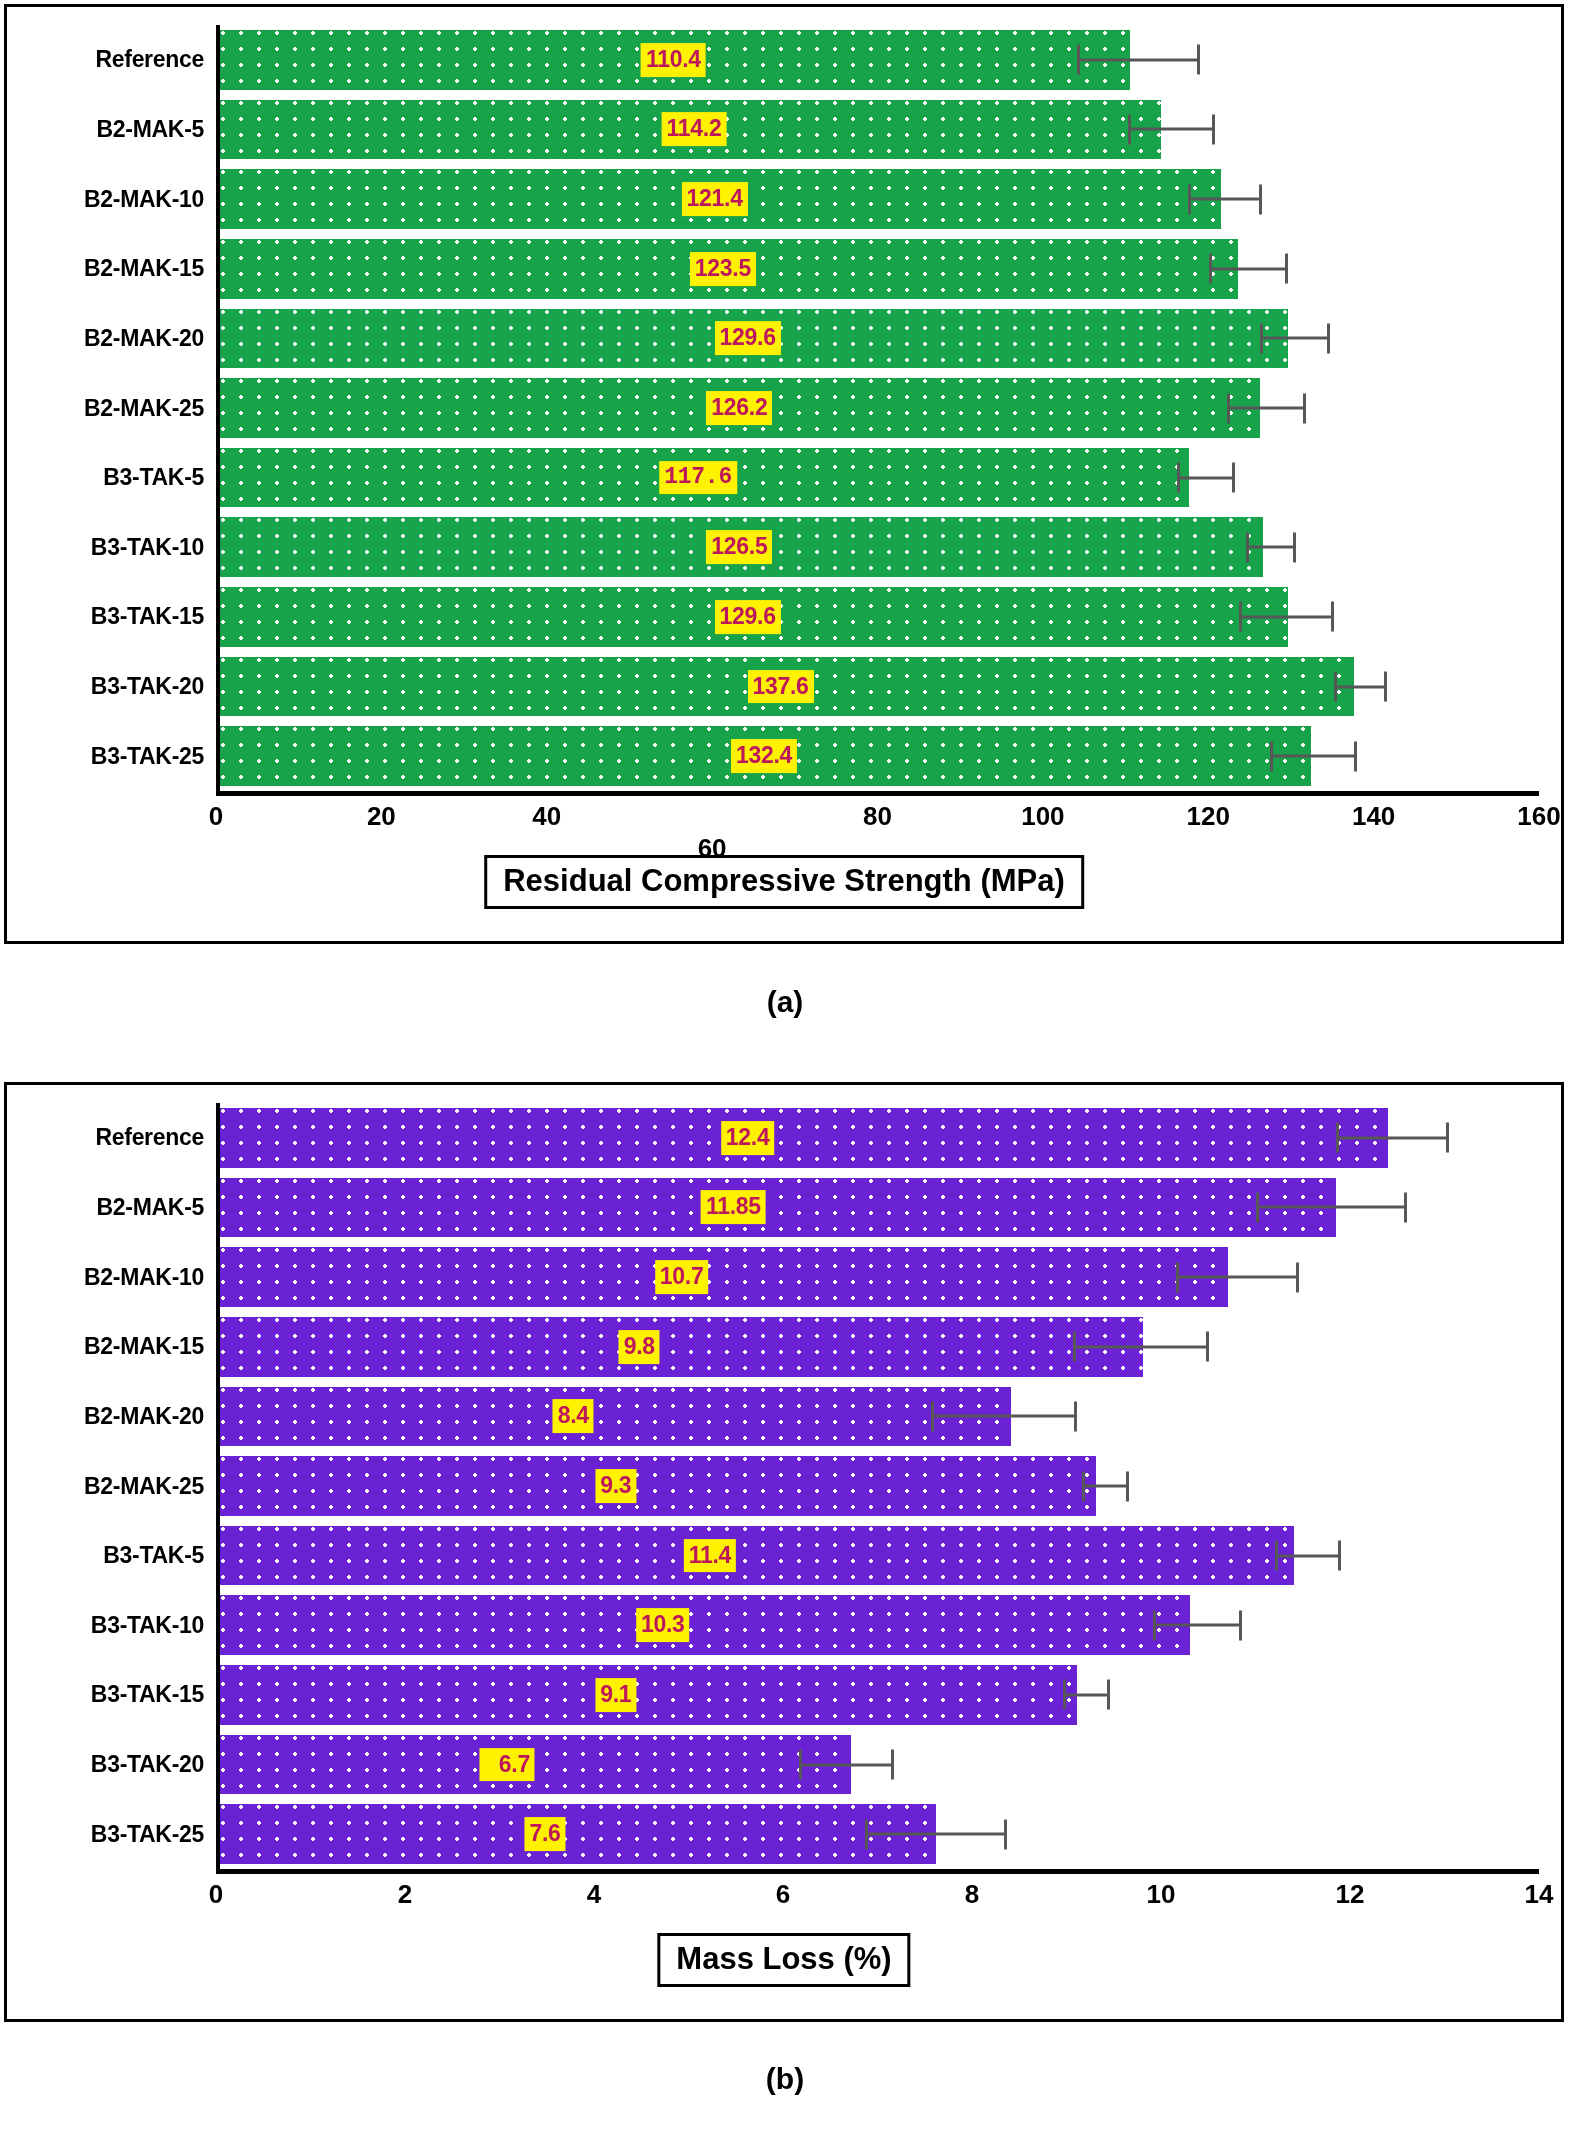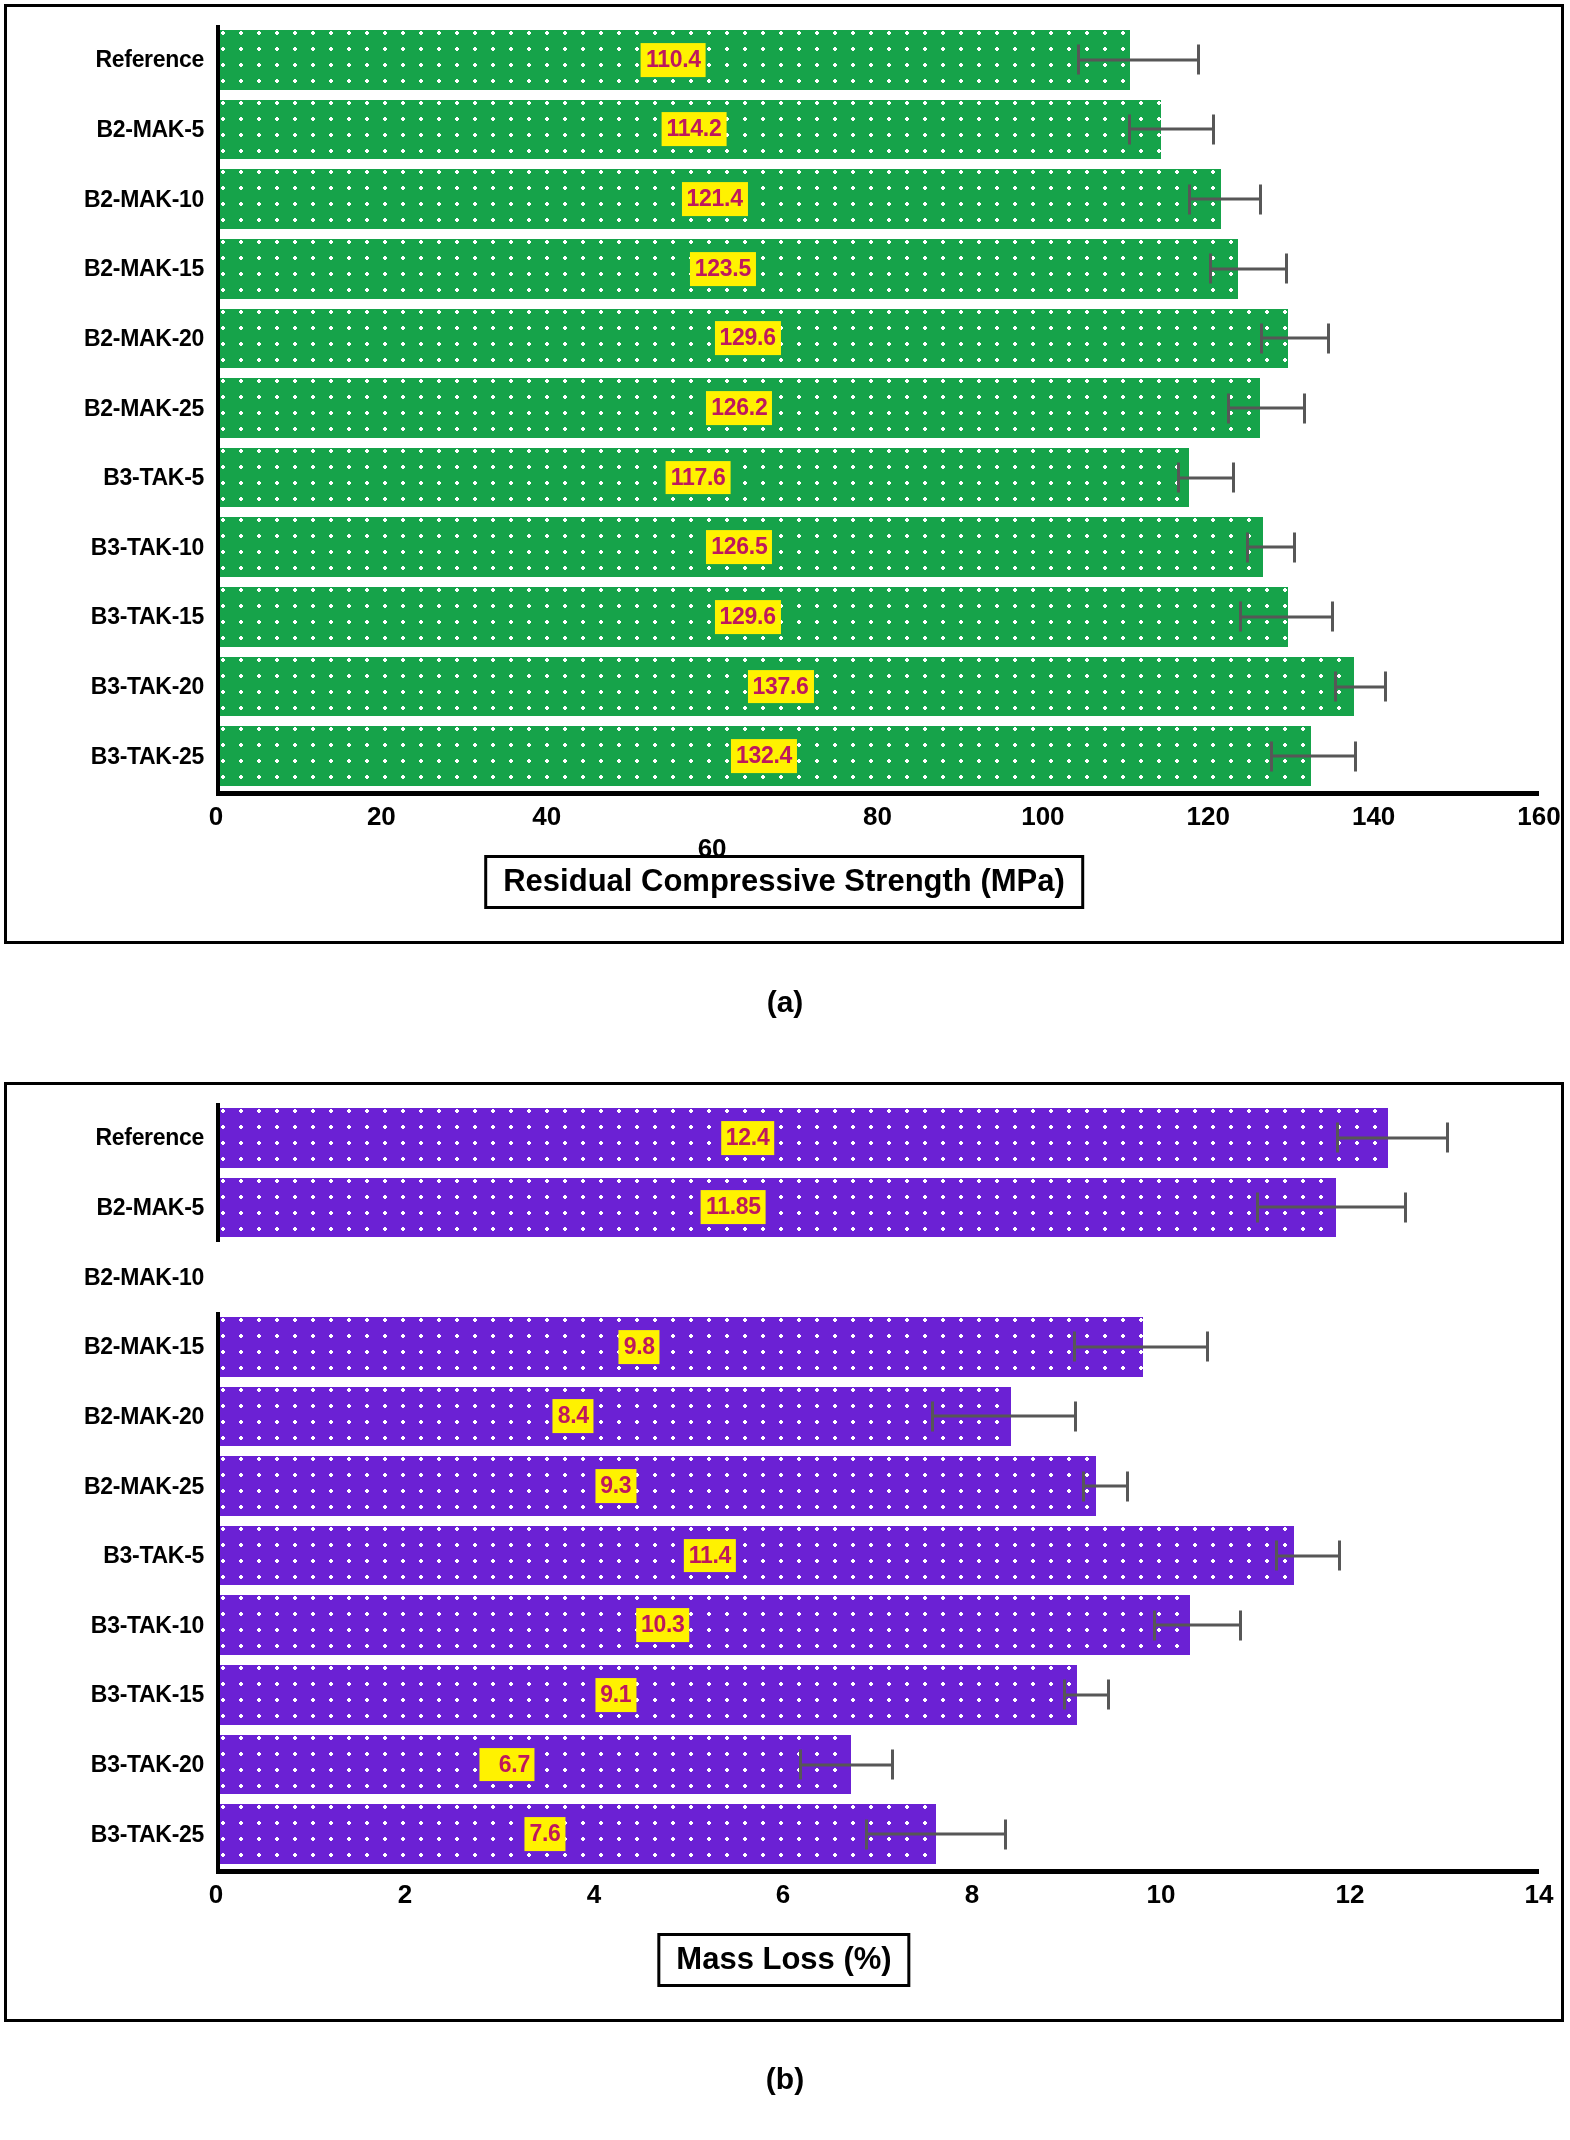--- a/index.html
+++ b/index.html
@@ -249,21 +249,21 @@
             </div>
           </div>
           <div class="row">
             <div class="cat-label">B3-TAK-5</div>
             <div class="plot-cell">
               <div class="bar green" style="width: 73.5%;"></div>
               <div class="errbar" style="left: 72.5625%; width: 4.375%;">
                 <span class="cap left"></span>
                 <span class="cap right"></span>
               </div>
-              <div class="val-badge" style="left: 36.25%;">117.6</div>
+              <div class="val-badge" style="left: 36.25%; font-family: Liberation Mono, monospace;">117.6</div>
             </div>
           </div>
           <div class="row">
             <div class="cat-label">B3-TAK-10</div>
             <div class="plot-cell">
               <div class="bar green" style="width: 79.0625%;"></div>
               <div class="errbar" style="left: 77.8125%; width: 3.75%;">
                 <span class="cap left"></span>
                 <span class="cap right"></span>
               </div>
@@ -341,20 +341,28 @@
               <div class="bar purple" style="width: 84.6429%;"></div>
               <div class="errbar" style="left: 78.5714%; width: 11.4286%;">
                 <span class="cap left"></span>
                 <span class="cap right"></span>
               </div>
               <div class="val-badge" style="left: 38.9286%;">11.85</div>
             </div>
           </div>
           <div class="row">
             <div class="cat-label">B2-MAK-10</div>
+            <div class="plot-cell">
+              <div class="bar purple" style="width: 76.4286%;"></div>
+              <div class="errbar" style="left: 72.5%; width: 9.28571%;">
+                <span class="cap left"></span>
+                <span class="cap right"></span>
+              </div>
+              <div class="val-badge" style="left: 35%;">10.7</div>
+            </div>
           </div>
           <div class="row">
             <div class="cat-label">B2-MAK-15</div>
             <div class="plot-cell">
               <div class="bar purple" style="width: 70%;"></div>
               <div class="errbar" style="left: 64.6429%; width: 10.3571%;">
                 <span class="cap left"></span>
                 <span class="cap right"></span>
               </div>
               <div class="val-badge" style="left: 31.7857%;">9.8</div>

